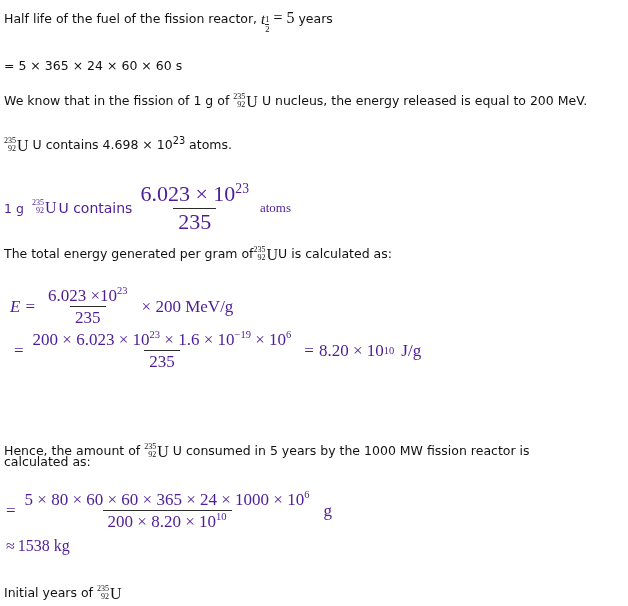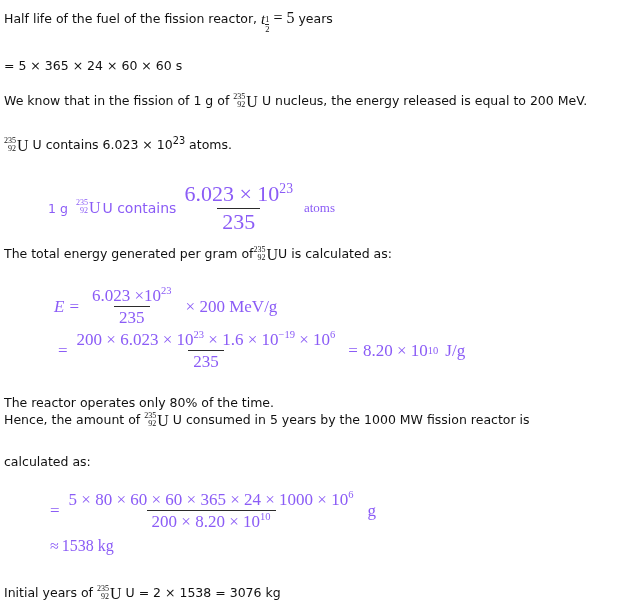--- a/index.html
+++ b/index.html
@@ -30,25 +30,24 @@
     line-height: 19px;
     color: #111;
     white-space: nowrap;
   }
 
   
   .math {
     position: absolute;
     font-family: "Liberation Serif", "DejaVu Serif", serif;
     font-size: 17px;
-    color: #8b5cf6;
+    color: #4c1d95;
     white-space: nowrap;
     display: flex;
     align-items: center;
-    margin-left: 44px;
   }
   .math .it { font-style: italic; }
   .mrel { margin: 0 5px; }
 
   
   .frac {
     display: inline-flex;
     flex-direction: column;
     align-items: center;
     vertical-align: middle;
@@ -156,21 +155,21 @@
   </div>
 
   <div class="prose" style="top:135px;">
     <span class="isoblock">
       <span class="iso">
         <span class="sup">235</span>
         <span class="sub">92</span>
       </span>
       <span class="isoU">U</span>
     </span>
-    <span>U contains 6.023 × 10</span><sup class="expsans">23</sup><span> atoms.</span>
+    <span>U contains 4.698 × 10</span><sup class="expsans">23</sup><span> atoms.</span>
   </div>
 
   <div class="math" style="top:182px; left:4px; font-size:13px;">
     <span style="font-family:'DejaVu Sans',sans-serif;font-size:12.5px;">1 g</span>
     <span class="isoblock" style="margin-left:8px;">
       <span class="iso">
         <span class="sup">235</span>
         <span class="sub">92</span>
       </span>
       <span class="isoU">U</span>
@@ -208,23 +207,22 @@
     <span class="frac" style="margin-left:4px;">
       <span class="num"><span>200 × 6.023 × 10</span><sup class="exp">23</sup><span> × 1.6 × 10</span><sup class="exp">−19</sup><span> × 10</span><sup class="exp">6</sup></span>
       <span class="den">235</span>
     </span>
     <span class="mrel">=</span>
     <span>8.20 × 10</span>
       <sup class="exp">10</sup>
     <span style="margin-left:7px;">J/g</span>
   </div>
 
-  <div class="prose" style="top:393px;">The reactor operates only 80% of the time.</div>
-
-  <div class="prose" style="top:410px;">
+
+  <div class="prose" style="top:441px;">
     <span>Hence, the amount of</span>
     <span class="isoblock">
       <span class="iso">
         <span class="sup">235</span>
         <span class="sub">92</span>
       </span>
       <span class="isoU">U</span>
     </span>
     <span>U consumed in 5 years by the 1000 MW fission reactor is</span>
   </div>
@@ -246,16 +244,15 @@
 
   <div class="prose" style="top:583px;">
     <span>Initial years of</span>
     <span class="isoblock">
       <span class="iso">
         <span class="sup">235</span>
         <span class="sub">92</span>
       </span>
       <span class="isoU">U</span>
     </span>
-    <span>U = 2 × 1538 = 3076 kg</span>
   </div>
 
 </div>
 
 </body></html>

